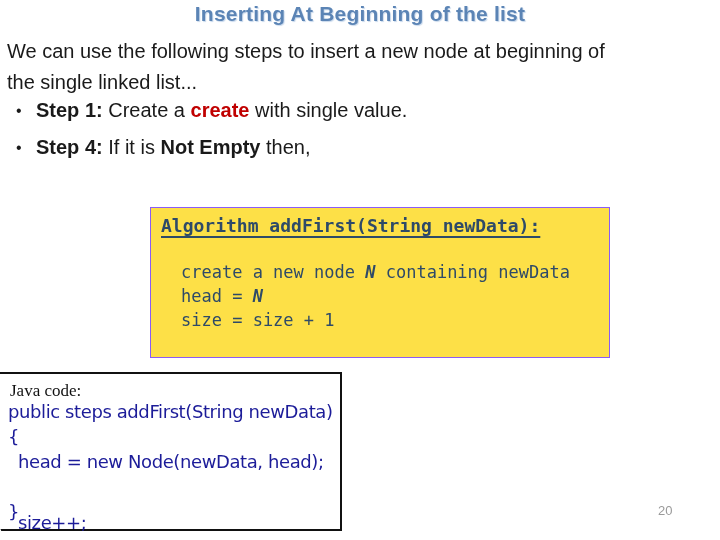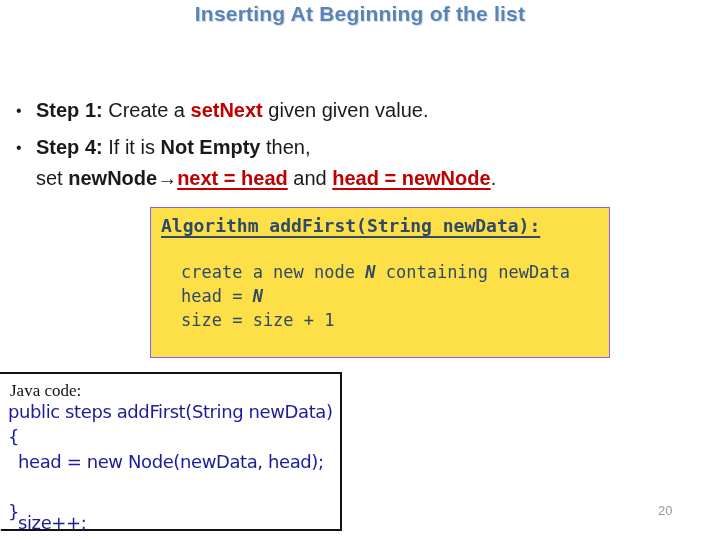--- a/index.html
+++ b/index.html
@@ -81,32 +81,33 @@
     font-family:"Liberation Sans", sans-serif;
   }
 </style>
 </head>
 <body>
 
 <div class="slide">
 
   <div class="title">Inserting At Beginning of the list</div>
 
+  <div class="intro">
+    <div class="nowrap">We can use the following steps to insert a new node at beginning of</div>
+    <div class="nowrap">the single linked list...</div>
+  </div>
 
   <div class="bullet-row b1 nowrap">
-    <span class="dot">•</span><span class="bold">Step 1:</span><span> Create a </span><span class="red">setNext</span><span> given given value.</span>
+    <span class="dot">•</span><span class="bold">Step 1:</span><span> Create a </span><span class="red">create</span><span> with single value.</span>
   </div>
 
   <div class="bullet-row b2 nowrap">
     <span class="dot">•</span><span class="bold">Step 4:</span><span> If it is </span><span class="bold">Not Empty</span><span> then,</span>
   </div>
 
-  <div class="b2l2 nowrap">
-    <span>set </span><span class="bold">newNode→</span><span class="red-u">next = head</span><span> and </span><span class="red-u">head = newNode</span><span>.</span>
-  </div>
 
   <div class="algo-box">
     <div class="algo-header">Algorithm addFirst(String newData):</div>
     <div class="algo-lines">
       <div><span>create a new node </span><span class="algo-var">N</span><span> containing newData</span></div>
       <div><span>head = </span><span class="algo-var">N</span></div>
       <div>size = size + 1</div>
     </div>
   </div>
 

